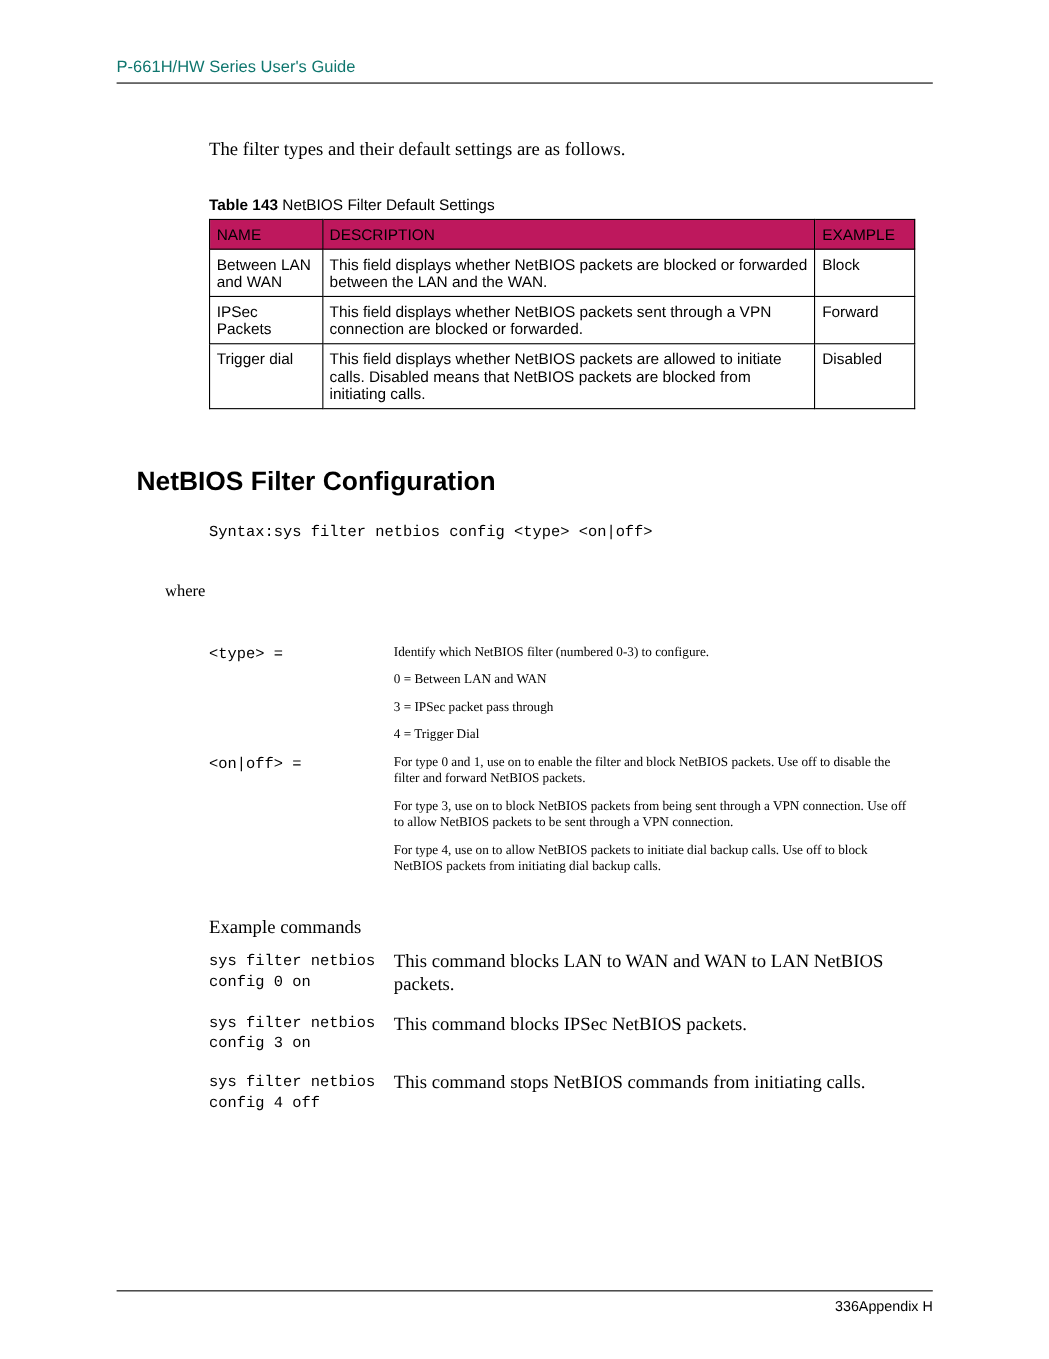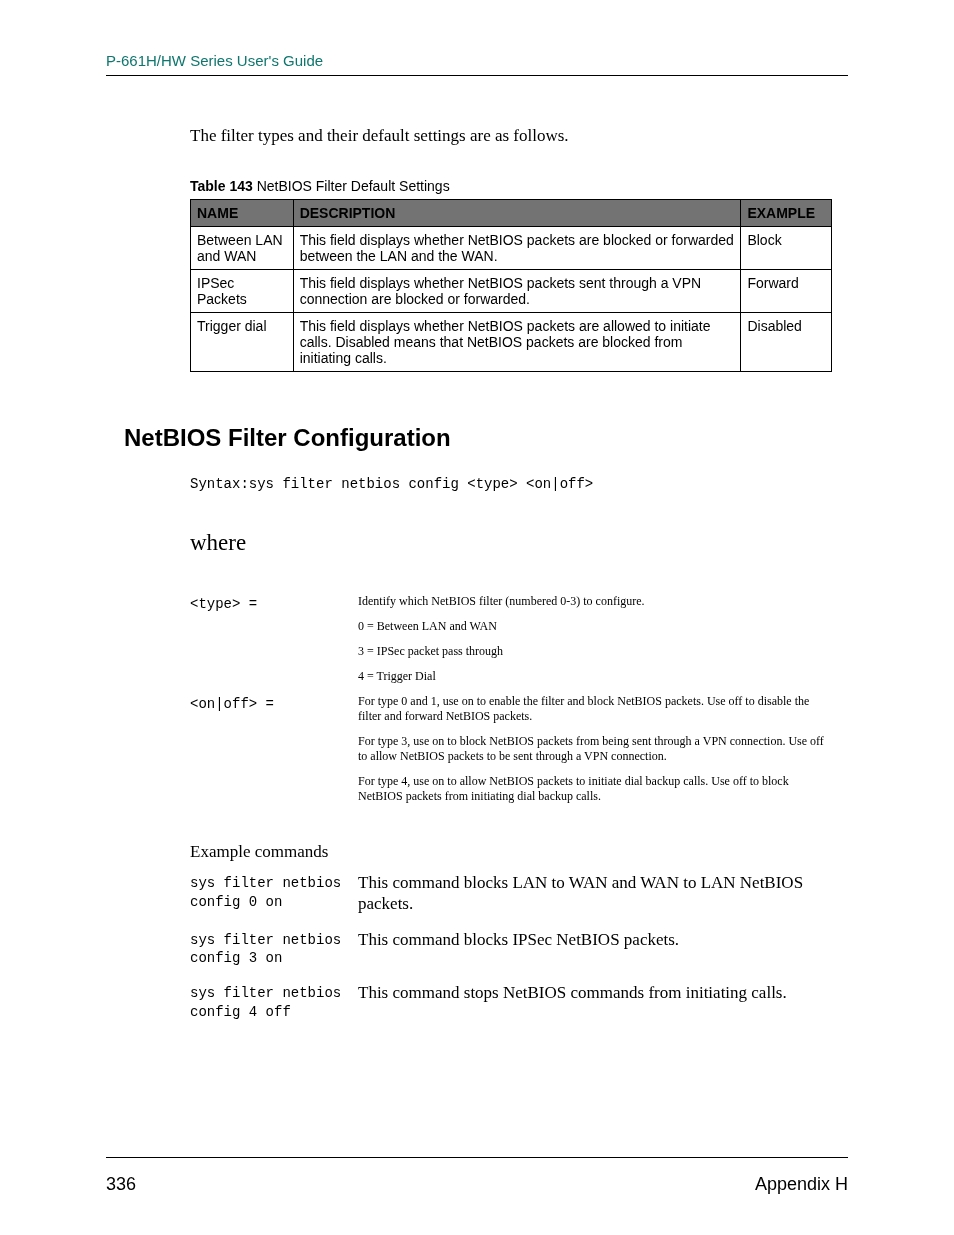--- a/index.html
+++ b/index.html
@@ -39,41 +39,41 @@
       width: 642px;
       font-family: Arial, Helvetica, sans-serif;
       font-size: 14px;
     }
     table.filter th, table.filter td {
       border: 1px solid #000;
       padding: 5px 6px;
       text-align: left;
       vertical-align: top;
     }
-    table.filter th { font-weight: bold; background: #737373; }
+    table.filter th { font-weight: normal; background: #be185d; }
     .col-name { width: 102px; }
     .col-desc { width: 445px; }
     .col-ex   { width: 90px; }
     h2.section {
       font-family: Arial, Helvetica, sans-serif;
       font-weight: bold;
       font-size: 24px;
       margin-top: 52px;
       margin-left: 18px;
     }
     .syntax {
       margin-top: 24px;
       margin-left: 84px;
       font-family: "Courier New", monospace;
       font-size: 14px;
     }
     .where {
       margin-top: 38px;
-      margin-left: 84px;
-      font-size: 23px;
+      margin-left: 44px;
+      font-size: 15px;
     }
     .defs {
       margin-top: 38px;
       margin-left: 84px;
       width: 640px;
     }
     .def-row { display: flex; align-items: flex-start; margin-bottom: 0; }
     .def-term {
       flex: 0 0 168px;
       font-family: "Courier New", monospace;
@@ -99,25 +99,25 @@
       line-height: 1.35;
       padding-top: 2px;
     }
     .ex-desc { flex: 1; font-size: 17px; line-height: 1.25; }
     .footer {
       position: absolute;
       bottom: 40px;
       left: 106px;
       right: 106px;
       border-top: 1px solid #000;
-      padding-top: 16px;
+      padding-top: 6px;
       display: flex;
-      justify-content: space-between;
-      font-family: Arial, Helvetica, sans-serif;
-      font-size: 18px;
+      justify-content: flex-end;
+      font-family: Arial, Helvetica, sans-serif;
+      font-size: 13px;
     }
   </style>
 </head>
 <body>
 
 <div class="header-text">P-661H/HW Series User's Guide</div>
 
 <p class="intro">The filter types and their default settings are as follows.</p>
 
 <p class="table-caption">

